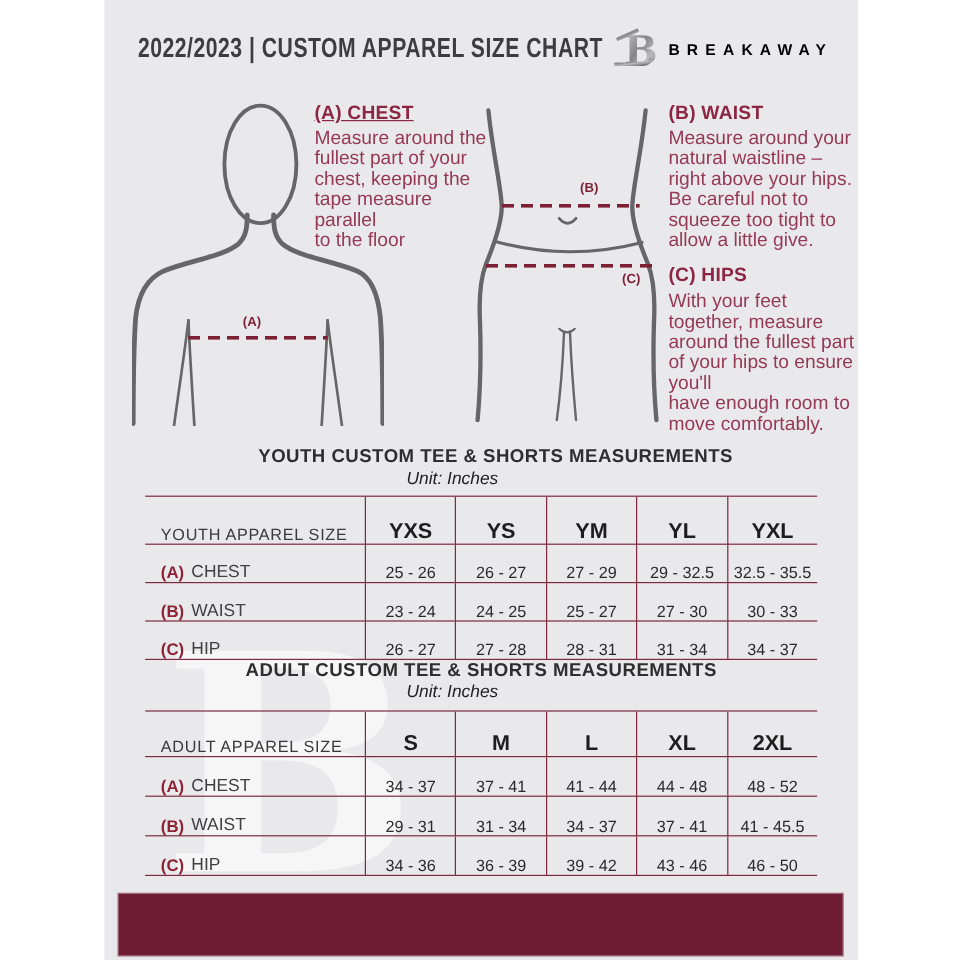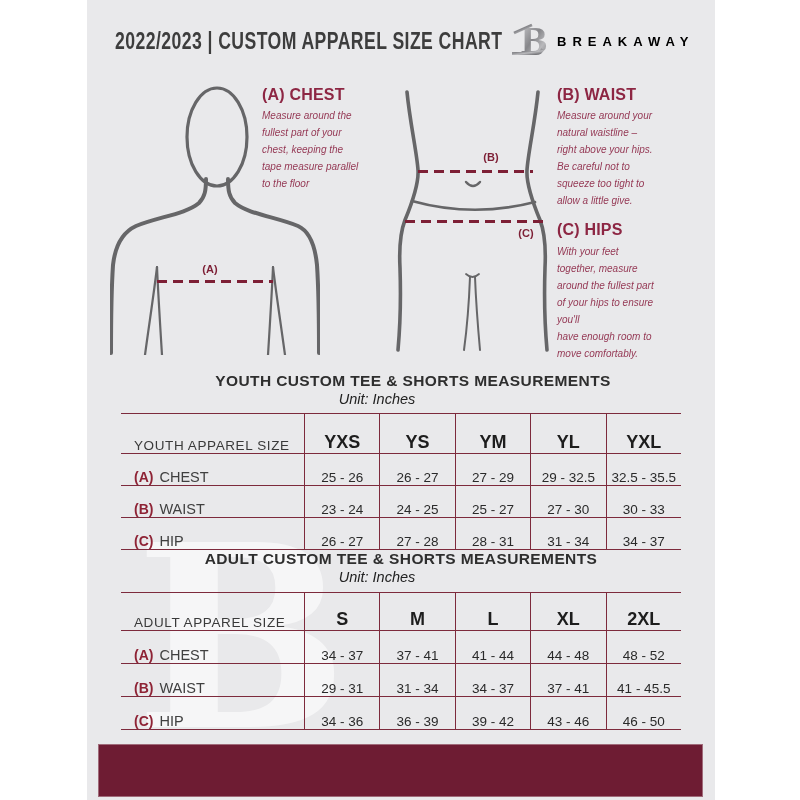--- a/index.html
+++ b/index.html
@@ -35,21 +35,21 @@
 
   
   .dash{position:absolute;height:3px;z-index:2;
     background:repeating-linear-gradient(90deg,var(--dash) 0 10px,transparent 10px 16px);}
   .fig-label{position:absolute;width:40px;text-align:center;font-size:11px;font-weight:700;
     color:var(--dash);z-index:2;}
 
   
   .ins-head{position:absolute;font-size:16px;font-weight:700;color:var(--head-maroon);
     letter-spacing:.2px;z-index:2;white-space:nowrap;}
-  .ins-body{position:absolute;font-size:10px;font-style:italic;line-height:17px;
+  .ins-body{position:absolute;font-size:16px;line-height:17px;
     color:var(--body-maroon);white-space:pre-line;z-index:2;}
 
   
   .sec-title{position:absolute;left:0;width:628px;text-align:center;font-size:15.5px;
     font-weight:700;color:var(--ink);letter-spacing:.4px;z-index:2;}
   .sec-unit{position:absolute;left:0;width:580px;text-align:center;font-size:14.5px;
     font-style:italic;font-weight:500;color:#222;z-index:2;}
 
   
   .size-table{position:absolute;left:34px;width:560px;display:grid;
@@ -113,21 +113,21 @@
 
   <div class="fig-label" style="left:103px;top:263px;">(A)</div>
   <div class="dash" style="left:70px;top:280px;width:116px;"></div>
 
   <div class="fig-label" style="left:384px;top:151px;">(B)</div>
   <div class="dash" style="left:331px;top:170px;width:115px;"></div>
 
   <div class="dash" style="left:318px;top:220px;width:139px;"></div>
   <div class="fig-label" style="left:419px;top:227px;">(C)</div>
 
-  <div class="ins-head" style="left:175px;top:86px;">(A) CHEST</div>
+  <div class="ins-head" style="left:175px;top:86px;text-decoration:underline;">(A) CHEST</div>
   <div class="ins-body" style="left:175px;top:107px;width:150px;">Measure around the
 fullest part of your
 chest, keeping the
 tape measure parallel
 to the floor</div>
 
   <div class="ins-head" style="left:470px;top:86px;text-align:center;">(B) WAIST</div>
   <div class="ins-body" style="left:470px;top:107px;width:160px;">Measure around your
 natural waistline –
 right above your hips.

